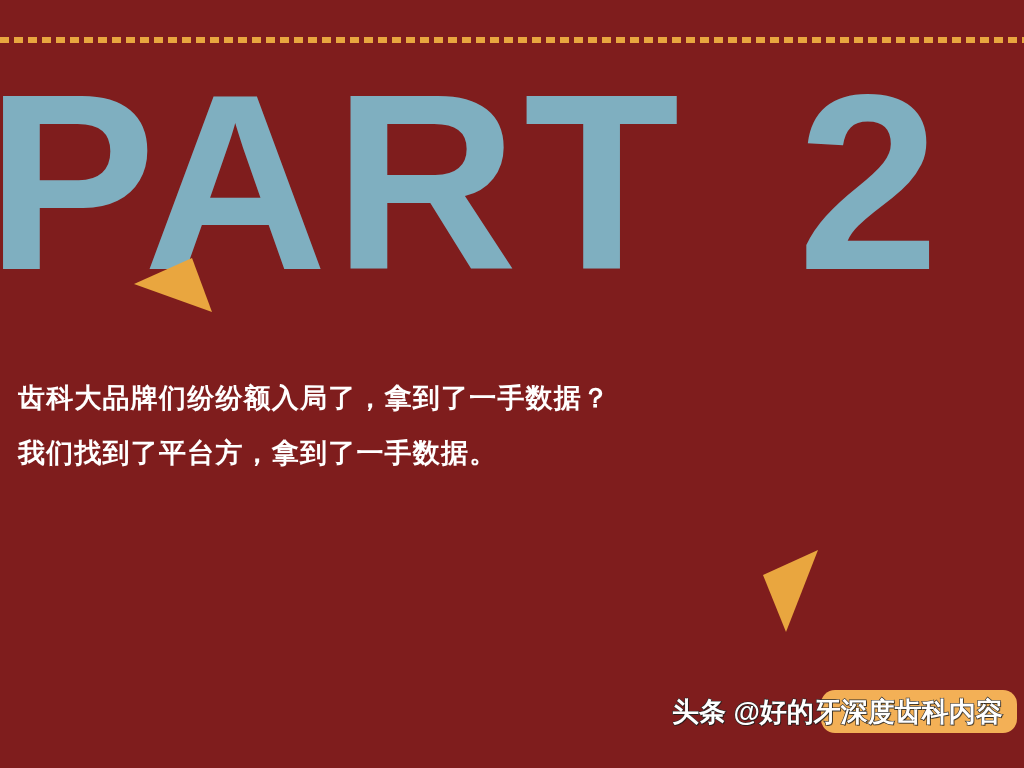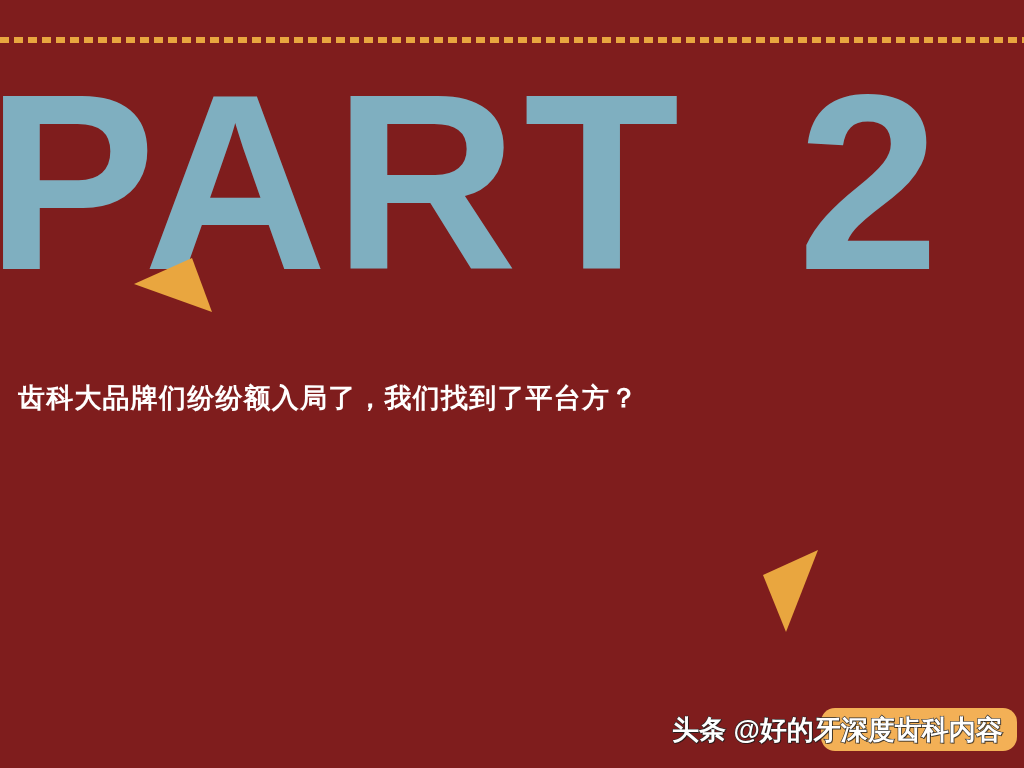--- a/index.html
+++ b/index.html
@@ -75,21 +75,21 @@
     font-size: 27px;
     line-height: 55px;
     letter-spacing: 1.2px;
   }
   .headline .line { display: block; white-space: nowrap; }
 
   
   .watermark {
     position: absolute;
     left: 672px;
-    top: 702px;
+    top: 684px;
     width: 352px;
     height: 56px;
   }
   .wm-highlight {
     position: absolute;
     left: 149px;
     top: 6px;
     width: 196px;
     height: 43px;
     background: #F3B056;
@@ -130,21 +130,22 @@
     </svg>
   </span>
 
   <span class="tri tri-2">
     <svg width="80" height="100" viewBox="0 0 80 100" xmlns="http://www.w3.org/2000/svg">
       <polygon points="11,35 66,10 34,92" fill="#E9A63F"></polygon>
     </svg>
   </span>
 
   <div class="headline">
-    <span class="line">齿科大品牌们纷纷额入局了，我们找到了平台方？</span>
+    <span class="line">齿科大品牌们纷纷额入局了，拿到了一手数据？</span>
+    <span class="line">我们找到了平台方，拿到了一手数据。</span>
   </div>
 
   <div class="watermark">
     <div class="wm-highlight"></div>
     <div class="wm-text">头条 @好的牙深度齿科内容</div>
   </div>
 
 </div>
 
 </body></html>

